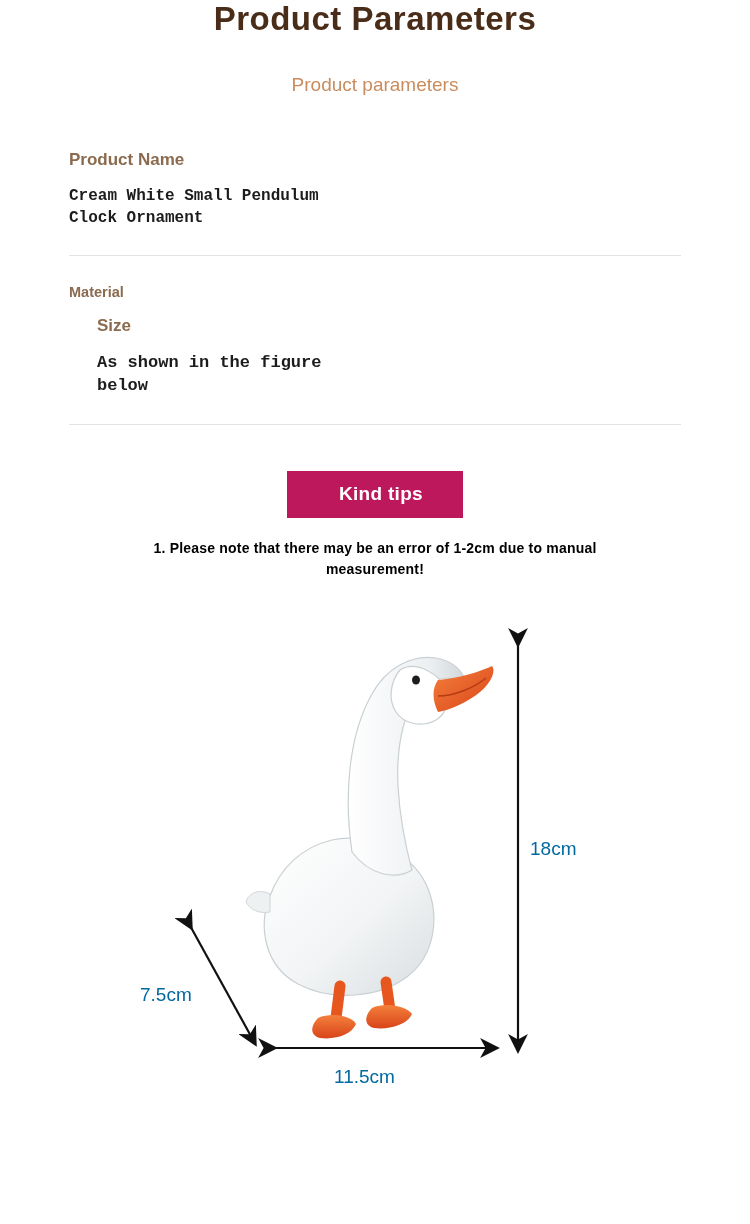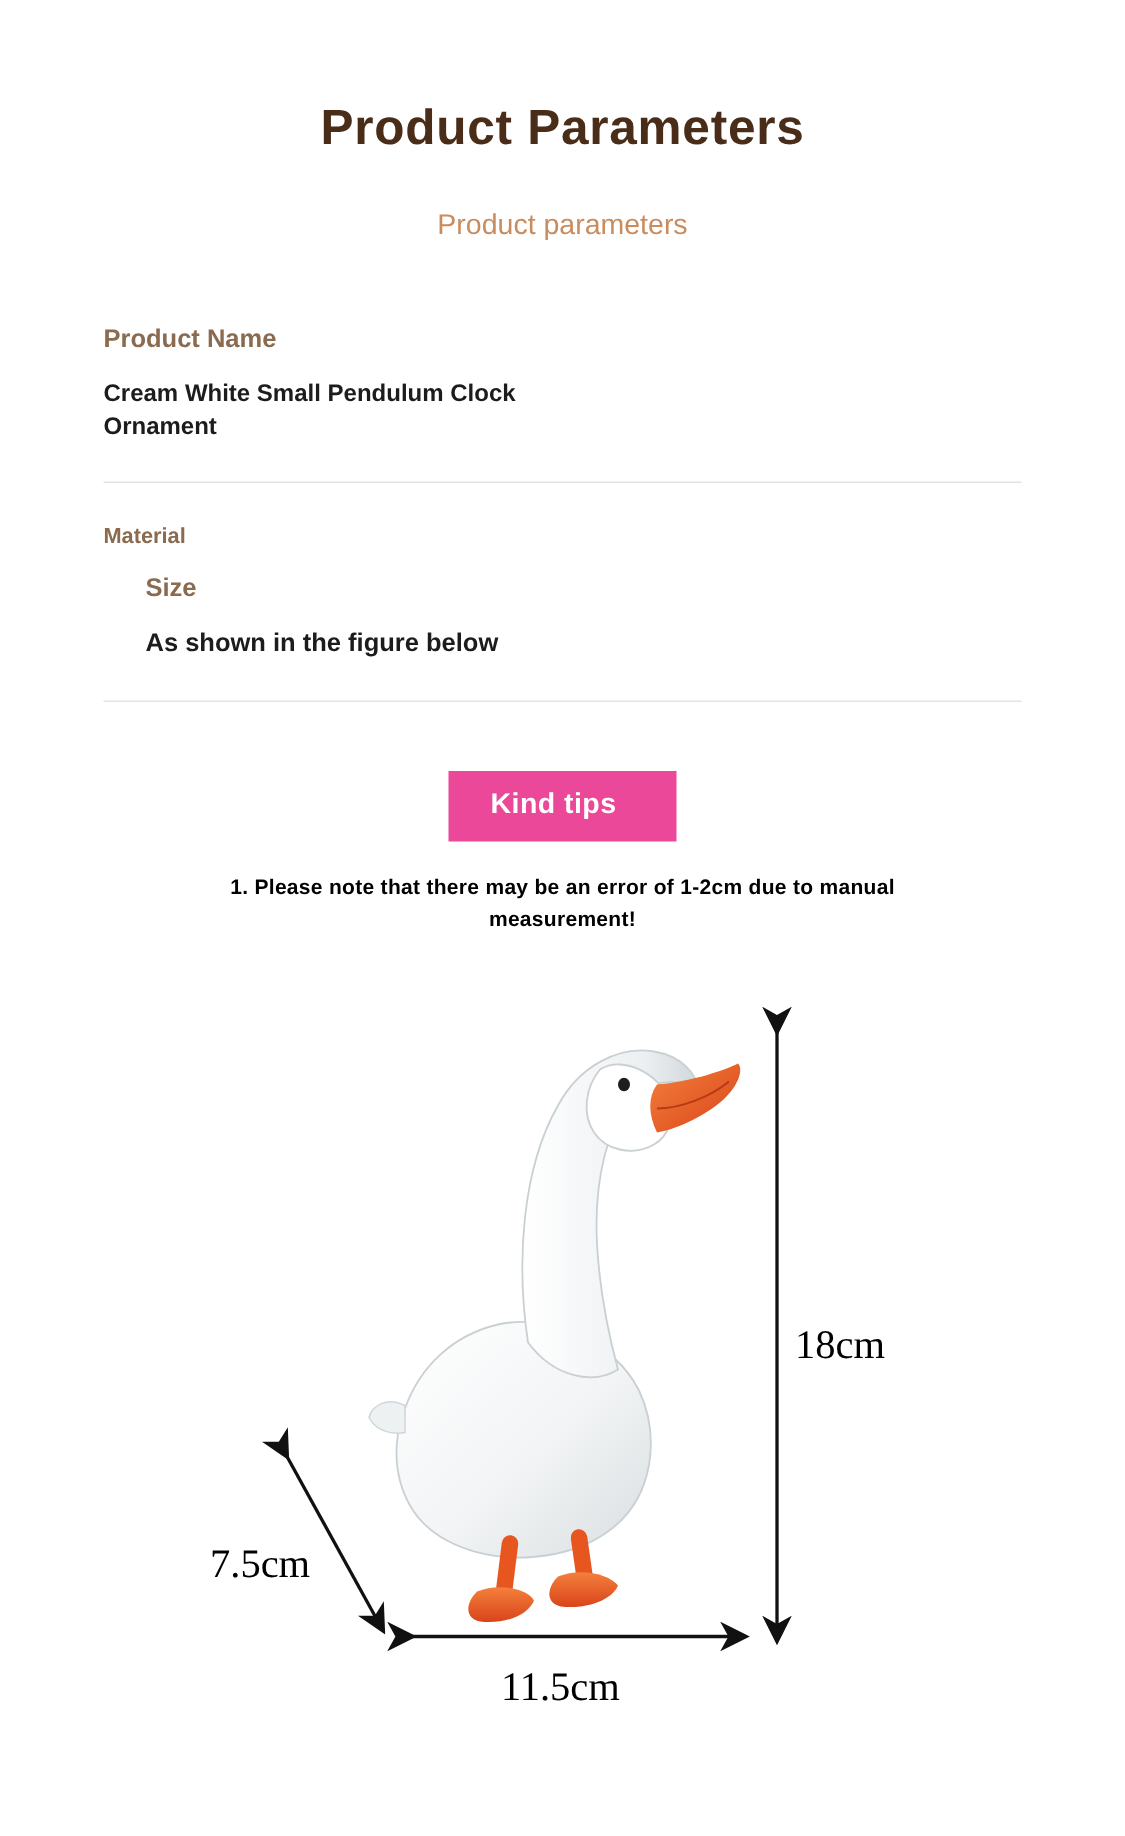--- a/index.html
+++ b/index.html
@@ -12,21 +12,20 @@
     height: 1224px;
     background: #ffffff;
     font-family: "Liberation Sans", sans-serif;
     color: #231f20;
     position: relative;
     overflow: hidden;
   }
 
   
   .header {
-    padding-top: 66px;
     text-align: center;
   }
   .title {
     font-size: 33px;
     font-weight: bold;
     color: #4a2d18;
     letter-spacing: 0.5px;
   }
   .subtitle {
     margin-top: 36px;
@@ -60,37 +59,38 @@
   }
   .spec-label.small {
     font-size: 14.5px;
   }
   .spec-value {
     font-size: 16px;
     font-weight: bold;
     color: #1c1c1c;
     line-height: 1.35;
     display: block;
+    font-family: Liberation Mono, monospace;
   }
   .spec-value.wide { font-size: 17px; }
   .spec-cell.right-col { padding-left: 18px; }
   .spec-cell.right-col-2 { padding-left: 28px; }
 
   
   .tips-wrap {
     margin-top: 46px;
     text-align: center;
   }
   .tips-badge {
     display: inline-block;
-    background: #ec4899;
+    background: #be185d;
     color: #ffffff;
     font-size: 19px;
     font-weight: bold;
-    padding: 12px 40px 13px 28px;
+    padding: 12px 40px 13px 52px;
     letter-spacing: 0.3px;
   }
   .tips-text {
     margin: 20px auto 0 auto;
     width: 520px;
     font-size: 14px;
     font-weight: bold;
     color: #000000;
     line-height: 1.5;
     letter-spacing: 0.2px;
@@ -108,23 +108,23 @@
     left: 240px;
     top: 0px;
   }
   .dim-svg {
     position: absolute;
     left: 0;
     top: 0;
   }
   .dim-label {
     position: absolute;
-    font-size: 27px;
-    color: #000000;
-    font-family: Liberation Serif, serif;
+    font-size: 19px;
+    color: #0369a1;
+    font-family: Liberation Sans, sans-serif;
   }
   .dim-h { left: 530px; top: 212px; }
   .dim-w { left: 334px; top: 440px; }
   .dim-d { left: 140px; top: 358px; }
 </style>
 </head>
 <body>
 
 <div class="header">
   <div class="title">Product Parameters</div>

